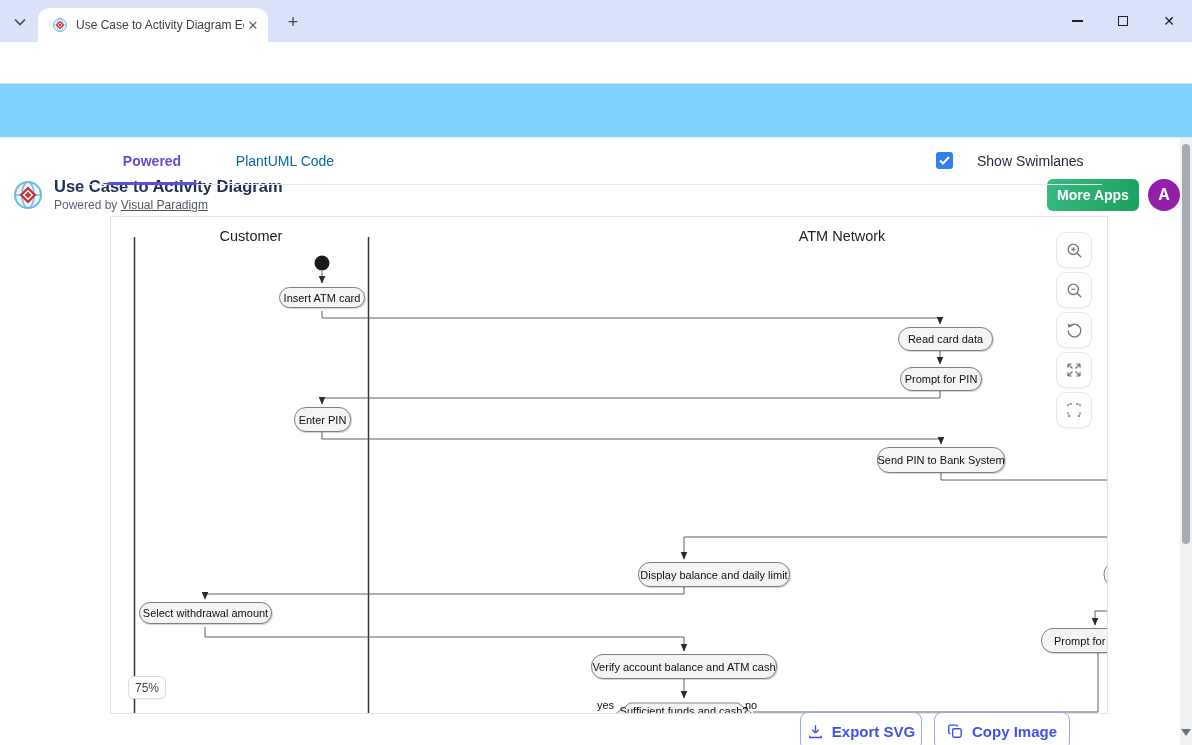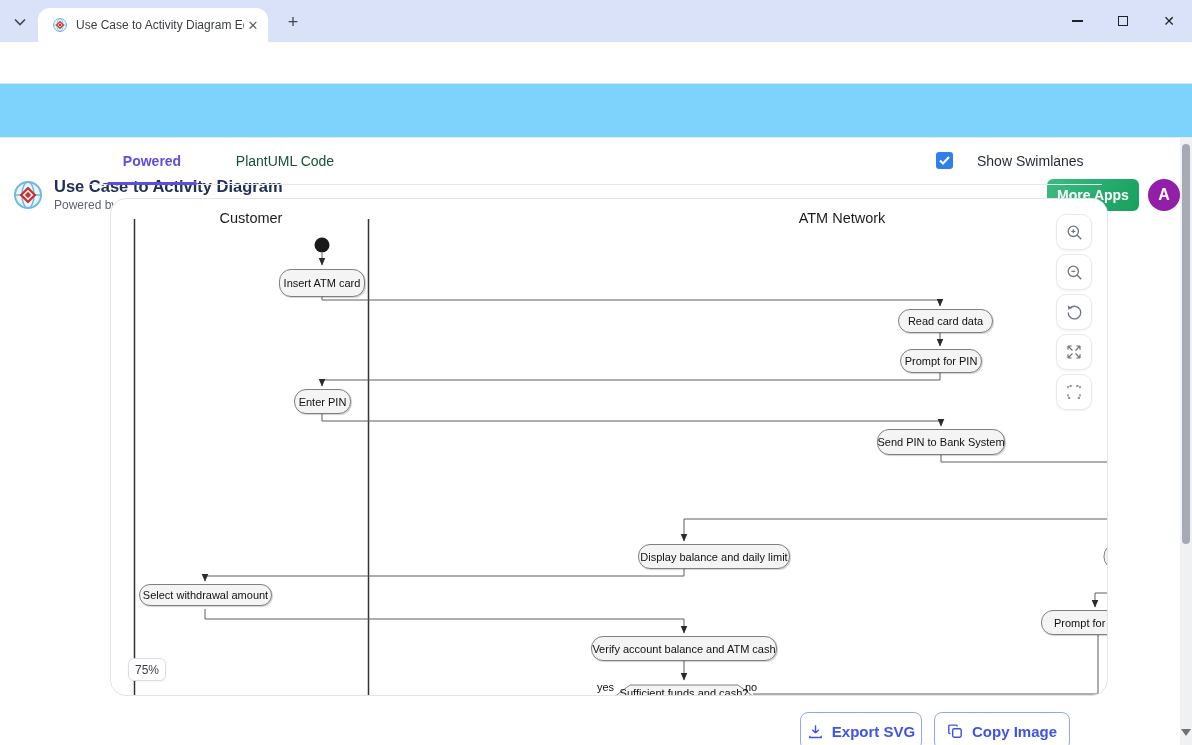--- a/index.html
+++ b/index.html
@@ -33,27 +33,27 @@
   #powered { left:54px; top:114px; font-size:12px; color:#5b6572; }
   #powered a { color:#4e5864; }
   #more-apps { left:1047px; top:95px; width:92px; height:32px; border-radius:6px; background:linear-gradient(120deg,#3cba83,#16a05d); color:#fff; font-size:14px; font-weight:bold; display:flex; align-items:center; justify-content:center; border:none; }
   #header-avatar { left:1148px; top:95px; width:32px; height:32px; border-radius:50%; background:#931fa8; color:#fff; font-size:16px; font-weight:bold; display:flex; align-items:center; justify-content:center; }
 
   
   #tabs-row { left:90px; top:138px; width:1012px; height:47px; border-bottom:1px solid #e6e8ec; }
   .app-tab { top:0; height:46px; display:flex; align-items:center; justify-content:center; font-size:14px; font-weight:bold; }
   #tab-diagram { left:17px; width:90px; color:#5b4ee0; }
   #tab-diagram .underline { position:absolute; left:0; bottom:-1px; width:90px; height:3px; background:#5b4ee0; border-radius:2px; }
-  #tab-plantuml { left:145px; width:100px; color:#14532d; font-weight:normal; }
+  #tab-plantuml { left:145px; width:100px; color:#0369a1; font-weight:normal; }
   #swimlane-ctrl { left:846px; top:14px; display:flex; align-items:center; gap:24px; }
   #swimlane-checkbox { width:17px; height:17px; background:#2f80ed; border-radius:3px; display:flex; align-items:center; justify-content:center; }
   #swimlane-label { font-size:14px; color:#1f2937; }
 
   
-  #panel { left:110px; top:198px; width:998px; height:498px; background:#fff; border:1px solid #e3e4e8; border-radius:16px; overflow:hidden; }
+  #panel { left:110px; top:216px; width:998px; height:498px; background:#fff; border:1px solid #e3e4e8; border-radius:0; overflow:hidden; }
   .lane-title { top:11px; width:160px; text-align:center; font-size:14.5px; color:#1d1d1f; }
   .node { position:absolute; background:#f4f4f4; border:1px solid #7f7f7f; border-radius:12px; font-size:11px; color:#111; display:flex; align-items:center; justify-content:center; white-space:nowrap; box-shadow:1px 1px 1px rgba(0,0,0,.18); }
   .zoombtn { left:945px; width:36px; height:36px; background:#fff; border:1px solid #e8e9ee; border-radius:10px; display:flex; align-items:center; justify-content:center; box-shadow:0 1px 2px rgba(16,24,40,.06); color:#6e7480; }
   #zoom-badge { left:17px; top:459px; width:38px; height:23px; background:#fff; border:1px solid #d9dbe0; border-radius:6px; font-size:12px; color:#3a3f47; display:flex; align-items:center; justify-content:center; box-shadow:0 1px 2px rgba(16,24,40,.05); }
   .flow-label { position:absolute; font-size:11px; color:#111; }
 
   
   .footer-btn { top:712px; height:38px; background:#fff; border:1.5px solid #93a5f7; border-radius:8px; color:#4053e6; font-size:15px; font-weight:bold; display:flex; align-items:center; justify-content:center; gap:8px; }
   #export-svg { left:800px; width:122px; }
   #copy-image { left:934px; width:136px; }
@@ -214,21 +214,21 @@
       <polyline points="987,436 987,495 642,495" fill="none" stroke="#5f5f5f"></polyline>
 
       <rect x="993" y="345" width="40" height="25" rx="12" fill="#f4f4f4" stroke="#7f7f7f"></rect>
 
       <polygon points="519,486 627,486 643,498 503,498" fill="#f4f4f4" stroke="#7f7f7f"></polygon>
     </svg>
 
     <div class="abs lane-title" style="left:60px;">Customer</div>
     <div class="abs lane-title" style="left:651px;">ATM Network</div>
 
-    <div class="node" style="left:168px; top:70px;  width:86px;  height:28px;text-align:right;">Insert ATM card</div>
+    <div class="node" style="left:168px; top:70px;  width:86px;  height:21px;text-align:right;">Insert ATM card</div>
     <div class="node" style="left:787px; top:110px; width:95px;  height:24px;">Read card data</div>
     <div class="node" style="left:789px; top:150px; width:82px;  height:24px;">Prompt for PIN</div>
     <div class="node" style="left:183px; top:190px; width:57px;  height:25px;">Enter PIN</div>
     <div class="node" style="left:766px; top:230px; width:128px; height:26px;">Send PIN to Bank System</div>
     <div class="node" style="left:497px; top:345px; width:152px; height:25px;margin-left:30px;">Display balance and daily limit</div>
     <div class="node" style="left:28px;  top:385px; width:133px; height:22px;">Select withdrawal amount</div>
     <div class="node" style="left:480px; top:437px; width:186px; height:25px;">Verify account balance and ATM cash</div>
     <div class="node" style="left:930px; top:411px; width:110px; height:25px; justify-content:flex-start; padding-left:12px;">Prompt for PI</div>
 
     <div class="flow-label" style="left:503px; top:488px; width:140px; text-align:center;">Sufficient funds and cash?</div>

